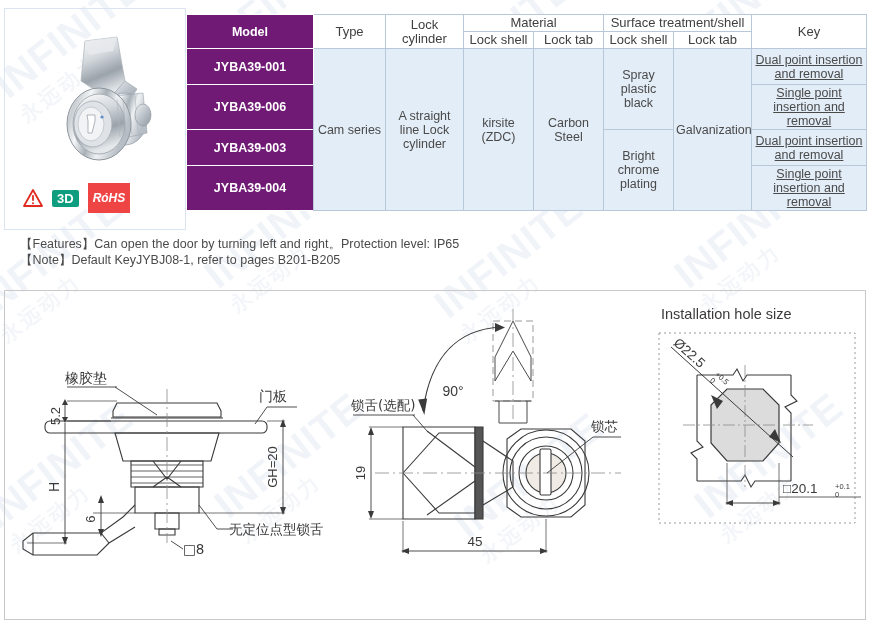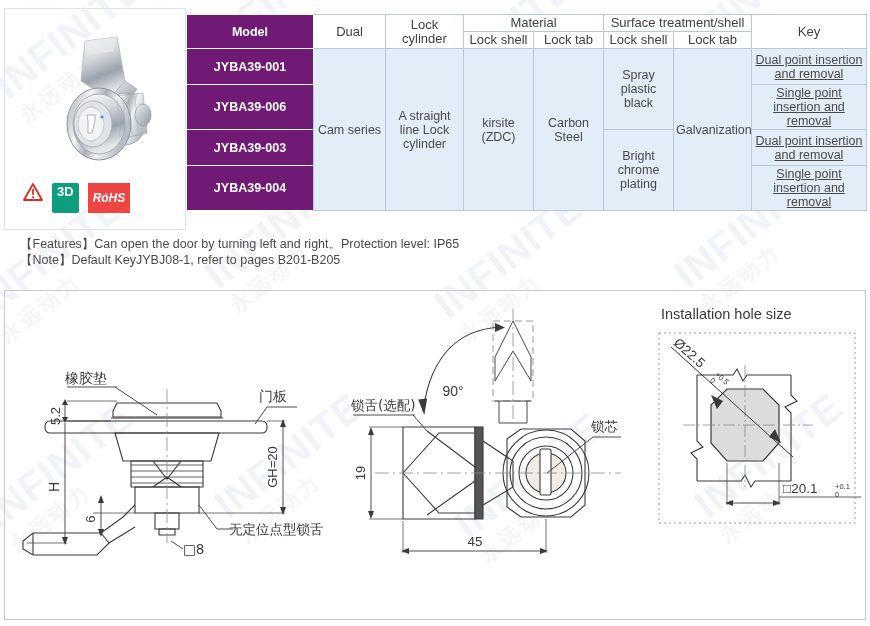--- a/index.html
+++ b/index.html
@@ -18,21 +18,21 @@
       font-weight:bold;white-space:nowrap;opacity:.5;}
   .wm .en{font-size:40px;color:#e3e9f2;letter-spacing:1px;}
   .wm .cn{font-size:21px;color:#e8edf4;letter-spacing:3px;}
 
   
   .top{position:absolute;left:0;top:8px;width:870px;height:222px;z-index:10;}
 
   .prodbox{position:absolute;left:4px;top:0;width:182px;height:222px;
            border:1px solid #dbe5f1;background:transparent;box-sizing:border-box;}
   .prodimg{position:absolute;left:8px;top:20px;width:166px;height:150px;}
-  .badges{position:absolute;left:18px;bottom:16px;display:flex;gap:9px;}
+  .badges{position:absolute;left:18px;bottom:16px;display:flex;align-items:center;gap:9px;}
   .badge-green{background:#0f9d7f;color:#fff;font-size:13px;font-weight:bold;
                padding:1px 5px;border-radius:2px;line-height:15px;font-family:"Liberation Sans",sans-serif;}
   .badge-rohs{background:#ef4444;color:#fff;font-size:12px;font-weight:bold;font-style:italic;
               padding:8px 5px;border-radius:0;line-height:14px;}
 
   
   table.spec{position:absolute;left:186px;top:6px;border-collapse:collapse;
              table-layout:fixed;width:680px;}
   table.spec td,table.spec th{
       border:1px solid #b9c8d8;
@@ -179,21 +179,21 @@
         <col style="width:78px">
       <col style="width:70px">
         <col style="width:70px">
         <col style="width:70px">
       <col style="width:78px">
         <col style="width:115px">
     </colgroup>
     <tbody>
       <tr>
         <th class="model" rowspan="2">Model</th>
-        <th class="hdr" rowspan="2">Dual</th>
+        <th class="hdr" rowspan="2">Type</th>
         <th class="hdr" rowspan="2">Lock cylinder</th>
         <th class="hdr" colspan="2">Material</th>
         <th class="hdr" colspan="2">Surface treatment/shell</th>
         <th class="hdr" rowspan="2">Key</th>
       </tr>
       <tr>
         <th class="hdr">Lock shell</th>
         <th class="hdr">Lock tab</th>
         <th class="hdr">Lock shell</th>
         <th class="hdr">Lock tab</th>

